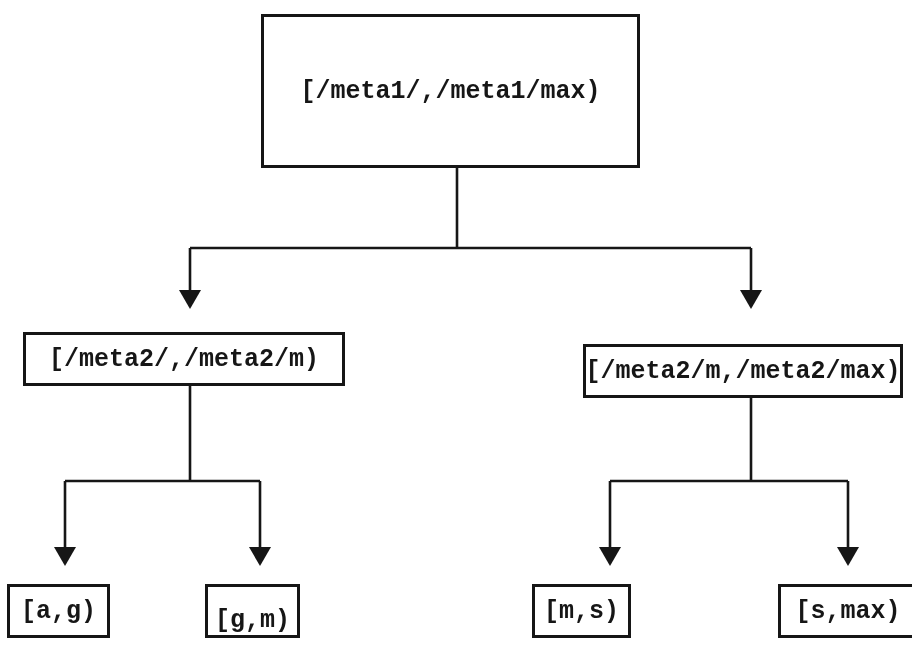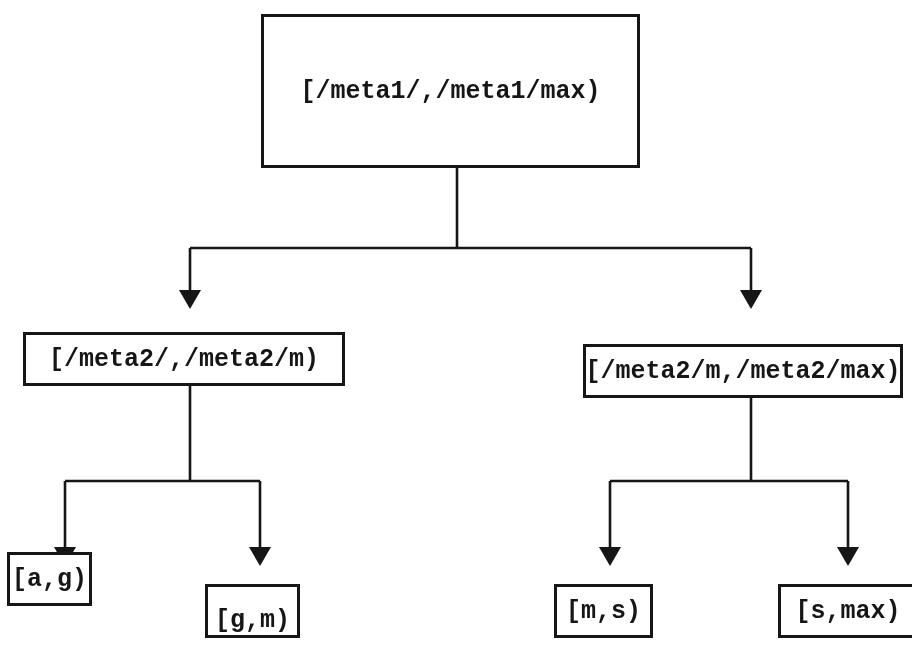--- a/index.html
+++ b/index.html
@@ -42,23 +42,23 @@
     justify-content: center;
     color: var(--line);
     font-size: 25px;
     font-weight: 600;
     white-space: nowrap;
     letter-spacing: 0px;
   }
   .node-root  { left: 261px; top: 14px;  width: 379px; height: 154px; }
   .node-left  { left: 23px;  top: 324px; width: 322px; height: 54px; margin-top: 8px; }
   .node-right { left: 583px; top: 344px; width: 320px; height: 54px; }
-  .node-ag    { left: 7px;   top: 552px; width: 85px; height: 54px; }
+  .node-ag    { left: 7px;   top: 584px; width: 103px; height: 54px; }
   .node-gm    { left: 205px; top: 584px; width: 95px;  height: 54px; align-items: flex-end; }
-  .node-ms    { left: 554px; top: 584px; width: 99px;  height: 54px; }
+  .node-ms    { left: 532px; top: 584px; width: 99px;  height: 54px; }
   .node-smax  { left: 778px; top: 584px; width: 140px; height: 54px; }
 </style>
 </head>
 <body>
 
 <div class="canvas">
 
   <svg class="connectors" viewBox="0 0 912 652" xmlns="http://www.w3.org/2000/svg">
 
     <g>

